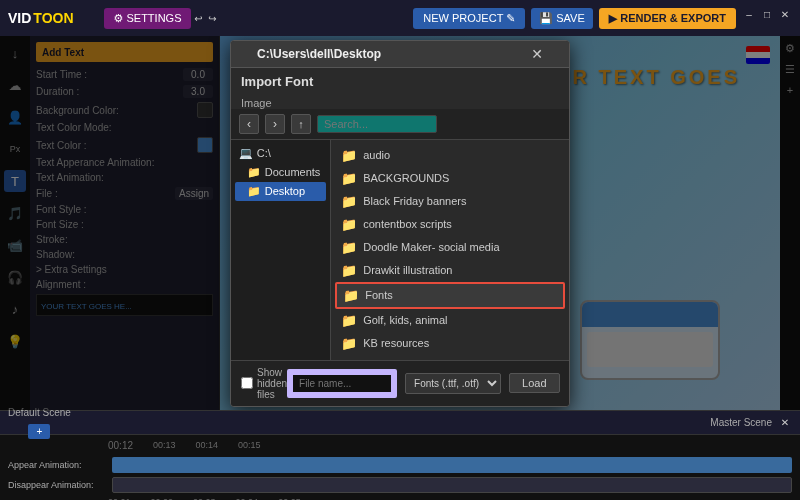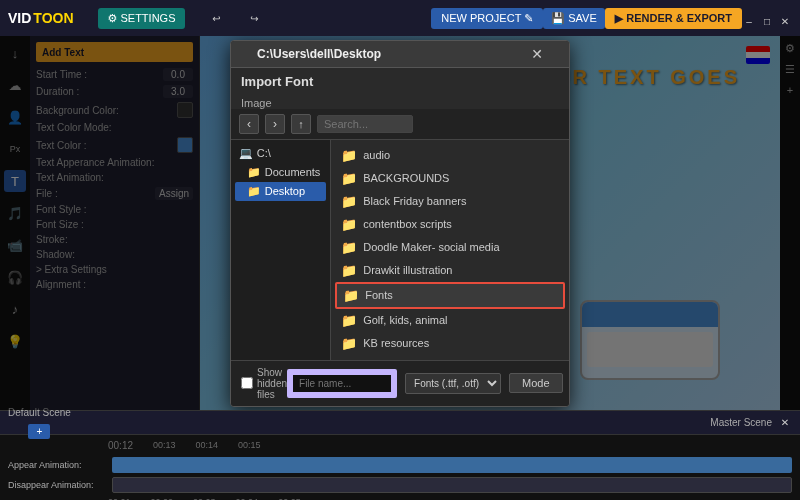--- a/index.html
+++ b/index.html
@@ -10,41 +10,41 @@
 
     
     .top-toolbar {
       height: 36px; background: #1a1a2e; display: flex; align-items: center;
       justify-content: space-between; padding: 0 8px; flex-shrink: 0;
     }
     .logo { display: flex; align-items: center; gap: 2px; }
     .logo-vid { color: #fff; font-weight: bold; font-size: 14px; }
     .logo-toon { color: #ffd700; font-weight: bold; font-size: 14px; }
     .settings-btn {
-      background: #0f766e; color: #fff; border: none; padding: 4px 10px; border-radius: 3px;
-      font-size: 11px; cursor: pointer; display: flex; align-items: center; gap: 4px;
-    }
-    .top-right-btns { display: flex; align-items: flex-end; }
+      background: #701a75; color: #fff; border: none; padding: 4px 10px; border-radius: 3px;
+      font-size: 11px; cursor: pointer; display: flex; align-items: center; gap: 4px; margin-left: 30px;
+    }
+    .top-right-btns { display: flex; align-items: flex-start; gap: 6px; }
     .btn-new-project { background: #2a5caa; color: #fff; border: none; padding: 4px 10px; border-radius: 3px; font-size: 11px; cursor: pointer; }
     .btn-save { background: #2a5caa; color: #fff; border: none; padding: 4px 8px; border-radius: 3px; font-size: 11px; cursor: pointer; }
     .btn-render { background: #f5a623; color: #1a1a2e; border: none; padding: 4px 10px; border-radius: 3px; font-size: 11px; font-weight: bold; cursor: pointer; }
     .window-controls { display: flex; gap: 4px; align-items: center; }
     .win-btn { width: 14px; height: 14px; border: none; cursor: pointer; font-size: 10px; background: transparent; color: #ccc; }
 
     
     .left-sidebar {
       width: 30px; background: #111; display: flex; flex-direction: column; align-items: center;
       padding: 6px 0; gap: 10px; flex-shrink: 0;
     }
     .sidebar-icon { width: 22px; height: 22px; display: flex; align-items: center; justify-content: center; color: #aaa; font-size: 13px; cursor: pointer; border-radius: 3px; }
     .sidebar-icon.active { color: #fff; background: #2a5caa; }
 
     
     .props-panel {
-      width: 170px; background: #1e1e2e; border-right: 1px solid #333; padding: 6px; flex-shrink: 0; overflow-y: auto;
+      width: 190px; background: #1e1e2e; border-right: 1px solid #333; padding: 6px; flex-shrink: 0; overflow-y: auto;
     }
     .prop-row { display: flex; justify-content: space-between; align-items: center; margin-bottom: 4px; }
     .prop-label { color: #aaa; font-size: 10px; }
     .prop-value { color: #ccc; font-size: 10px; background: #2a2a3a; padding: 1px 4px; border-radius: 2px; min-width: 30px; text-align: center; }
     .prop-color { width: 16px; height: 16px; background: #333; border-radius: 2px; border: 1px solid #555; }
     .text-preview { background: #111; padding: 3px 4px; margin-top: 4px; border: 1px solid #333; }
     .text-preview-text { color: #4a90d9; font-size: 8px; }
 
     
     .canvas-area {
@@ -99,21 +99,21 @@
       border-bottom: 1px solid #555;
     }
     .modal-title { color: #eee; font-size: 12px; font-weight: bold; }
     .modal-close { background: none; border: none; color: #ccc; cursor: pointer; font-size: 14px; line-height: 1; }
     .modal-path-bar {
       background: #222; padding: 5px 8px; display: flex; align-items: center; gap: 6px;
       border-bottom: 1px solid #444;
     }
     .path-nav-btn { background: #3a3a3a; border: 1px solid #555; color: #ccc; width: 20px; height: 20px; border-radius: 2px; cursor: pointer; font-size: 12px; display: flex; align-items: center; justify-content: center; }
     .path-up-btn { background: #3a3a3a; border: 1px solid #555; color: #ccc; width: 20px; height: 20px; border-radius: 2px; cursor: pointer; font-size: 11px; display: flex; align-items: center; justify-content: center; }
-    .path-search { background: #404040; border: 1px solid #444; color: #ccc; padding: 2px 6px; border-radius: 2px; font-size: 11px; width: 96px; }
+    .path-search { background: #0f766e; border: 1px solid #444; color: #ccc; padding: 2px 6px; border-radius: 2px; font-size: 11px; width: 120px; }
     .modal-body { display: flex; height: 220px; }
     .modal-tree {
       width: 100px; background: #1e1e1e; border-right: 1px solid #444; padding: 4px; overflow-y: auto;
     }
     .tree-item { padding: 3px 4px; color: #ccc; font-size: 11px; cursor: pointer; border-radius: 2px; display: flex; align-items: center; gap: 4px; }
     .tree-item.selected { background: #2a5caa; color: #fff; }
     .tree-icon { font-size: 11px; }
     .modal-files { flex: 1; padding: 4px; overflow-y: auto; }
     .file-item {
       padding: 4px 6px; color: #ccc; font-size: 11px; cursor: pointer;
@@ -136,21 +136,21 @@
     .modal-header-area { padding: 6px 10px 0; }
     .import-font-label { color: #ddd; font-size: 13px; font-weight: bold; margin-bottom: 8px; }
     .import-type-label { color: #aaa; font-size: 11px; }
   </style>
 </head>
 <body>
 
 <div class="app-container">
 
   <div class="top-toolbar">
-    <div style="display:flex;align-items:center;gap:24px;">
+    <div style="display:flex;align-items:center;gap:0;">
       <div class="logo">
         <span class="logo-vid">VID</span>
         <span class="logo-toon">TOON</span>
       </div>
       <button class="settings-btn">⚙ SETTINGS</button>
       <button class="win-btn">↩</button>
       <button class="win-btn">↪</button>
     </div>
     <div class="top-right-btns">
       <button class="btn-new-project">NEW PROJECT ✎</button>
@@ -223,20 +223,23 @@
       </div>
       <div class="prop-row">
         <span class="prop-label">Shadow:</span>
       </div>
       <div class="prop-row" style="cursor:pointer;">
         <span class="prop-label">&gt; Extra Settings</span>
       </div>
       <div class="prop-row">
         <span class="prop-label">Alignment :</span>
       </div>
+      <div class="text-preview">
+        <span class="text-preview-text">YOUR TEXT GOES HE...</span>
+      </div>
     </div>
 
     <div class="canvas-area">
       <div class="canvas-bg">
         <div class="clock-img">🕐</div>
         <div class="scene-text">YOUR TEXT GOES</div>
 
         <div style="position:absolute;top:10px;right:10px;width:24px;height:18px;background:linear-gradient(to bottom,red 33%,white 33%,white 66%,blue 66%);border-radius:2px;"></div>
 
         <div class="bed-img">
@@ -341,21 +344,21 @@
         <div class="modal-footer">
           <label class="show-hidden">
             <input type="checkbox" class="hidden-checkbox" style="">
             <span>Show hidden files</span>
           </label>
           <div class="footer-right">
             <input type="text" class="filename-input" placeholder="File name..." style="">
             <select class="filetype-select">
               <option>Fonts (.ttf, .otf)</option>
             </select>
-            <button class="load-btn">Mode</button>
+            <button class="load-btn">Load</button>
           </div>
         </div>
       </div>
     </div>
   </div>
 
   <div class="timeline">
     <div class="timeline-header">
       <div style="display:flex;align-items:center;gap:6px;flex-direction:column;">
         <span style="color:#aaa;font-size:10px;">Default Scene</span>

